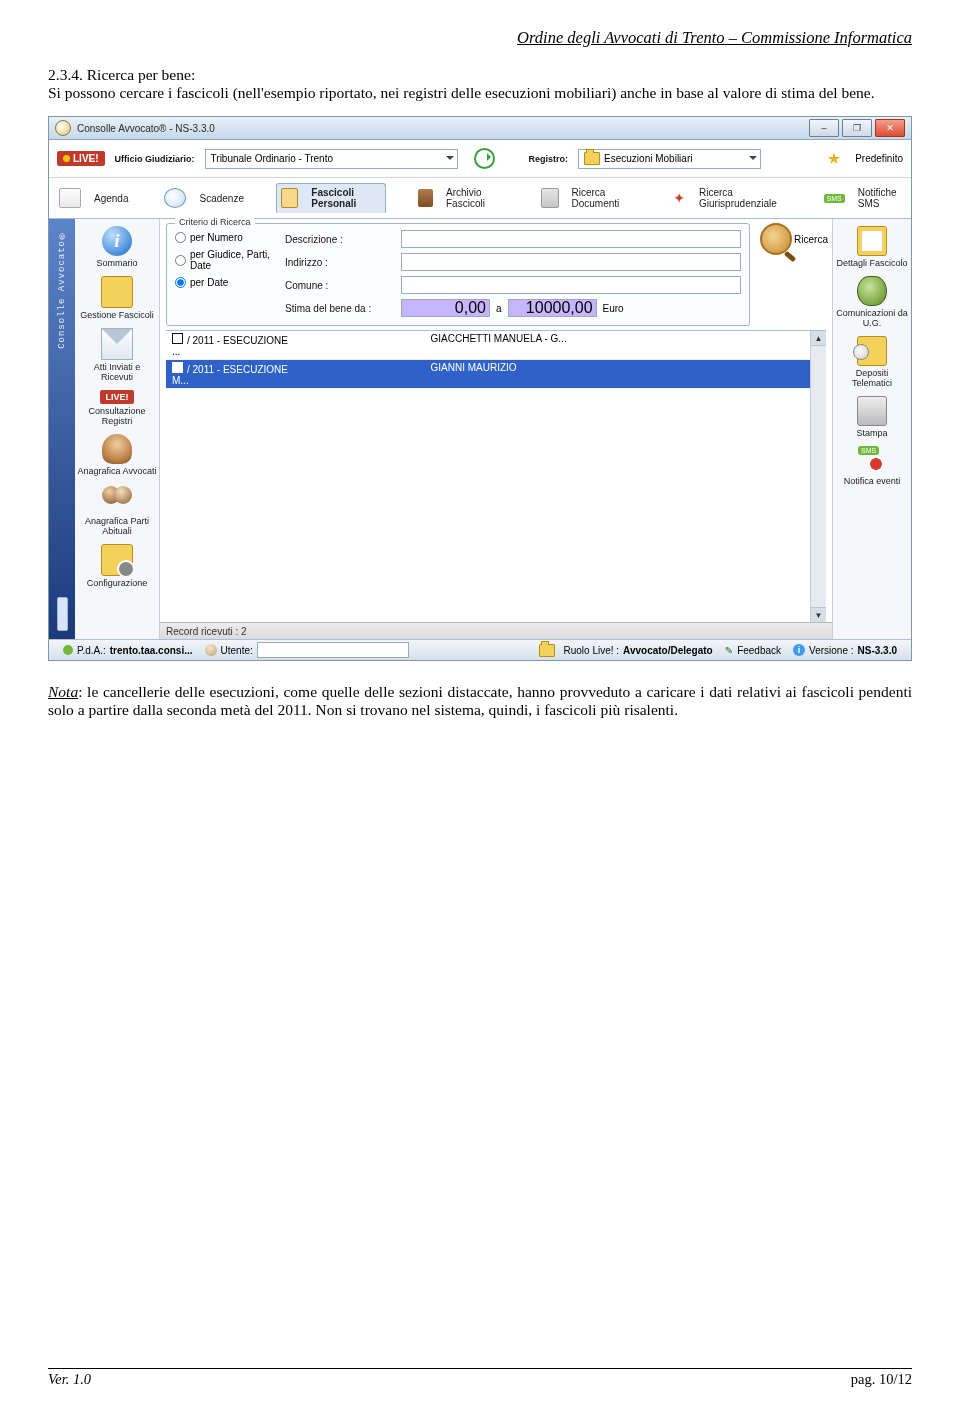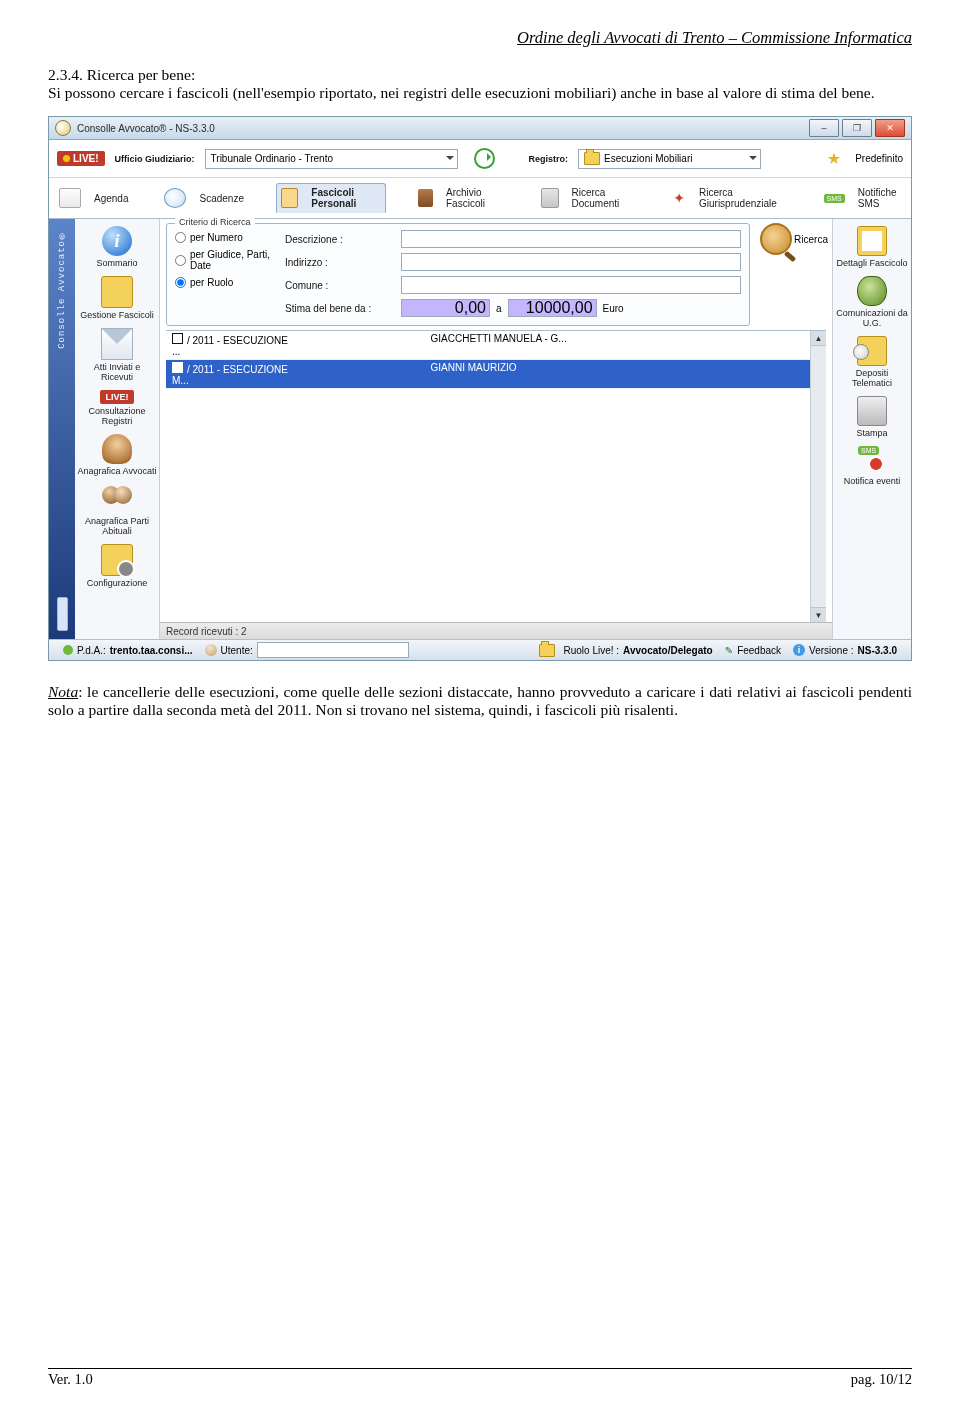--- a/index.html
+++ b/index.html
@@ -3,21 +3,21 @@
 <meta charset="utf-8">
 <style>
   body{margin:0;font-family:Georgia,"Times New Roman",serif;font-size:15.5px;color:#000;background:#fff}
   .page{width:960px;min-height:1408px;margin:0 auto;padding:28px 48px 20px 48px;box-sizing:border-box;position:relative;display:flex;flex-direction:column}
   .doc-header{text-align:right;font-style:italic;text-decoration:underline;font-size:16.5px;margin-bottom:18px}
   .sec-num{font-size:15.5px;margin-bottom:2px}
   .sec-body{font-size:15.5px;text-align:justify;margin-bottom:14px}
   .nota{font-size:15.5px;text-align:justify;margin-top:22px}
   .nota .label{font-style:italic;text-decoration:underline}
   .footer{display:flex;justify-content:space-between;font-size:14.5px;border-top:1px solid #000;padding-top:2px;margin-top:auto}
-  .footer .ver{}
+  .footer .ver{font-style:italic}
 
   
   .shot{width:864px;height:545px;box-sizing:border-box;background:#e8eef3;border:1px solid #7a99aa;font-family:Tahoma,Verdana,Arial,sans-serif;font-size:10px;position:relative;display:flex;flex-direction:column;margin:0 auto}
   .titlebar{height:22px;background:linear-gradient(#eaf0f6,#c5d9eb);display:flex;align-items:center;padding:0 6px;border-bottom:1px solid #8fa8bc}
   .titlebar .favicon{width:14px;height:14px;border-radius:50%;background:radial-gradient(circle at 35% 35%,#fff,#e2c96f);border:1px solid #8c7a30;margin-right:6px}
   .titlebar .wtitle{color:#2a2a2a}
   .titlebar .wbtns{margin-left:auto;display:flex;gap:3px}
   .wb{width:28px;height:16px;border:1px solid #6a7f93;background:linear-gradient(#f3f6fa,#cfdbe8);border-radius:1px;display:flex;align-items:center;justify-content:center;font-size:9px;color:#333}
   .wb.close{background:linear-gradient(#f39d8b,#da4f33);color:#fff;border-color:#a5341c}
 
@@ -249,21 +249,21 @@
                 <label>
                     <input type="radio" name="cr" style="">
                     <span>per Numero</span>
                   </label>
                 <label>
                     <input type="radio" name="cr" style="">
                     <span>per Giudice, Parti, Date</span>
                   </label>
                 <label>
                     <input type="radio" name="cr" checked="" style="">
-                    <span>per Ruolo</span>
+                    <span>per Date</span>
                   </label>
               </div>
 
               <div class="crit-right">
                 <div class="crow">
                     <span class="lbl">Descrizione :</span>
                     <span class="fld"></span>
                   </div>
                 <div class="crow">
                     <span class="lbl">Indirizzo :</span>

